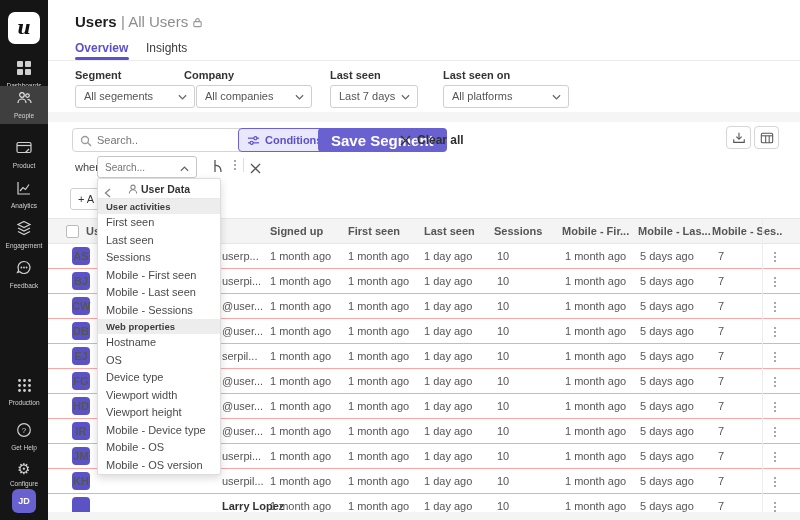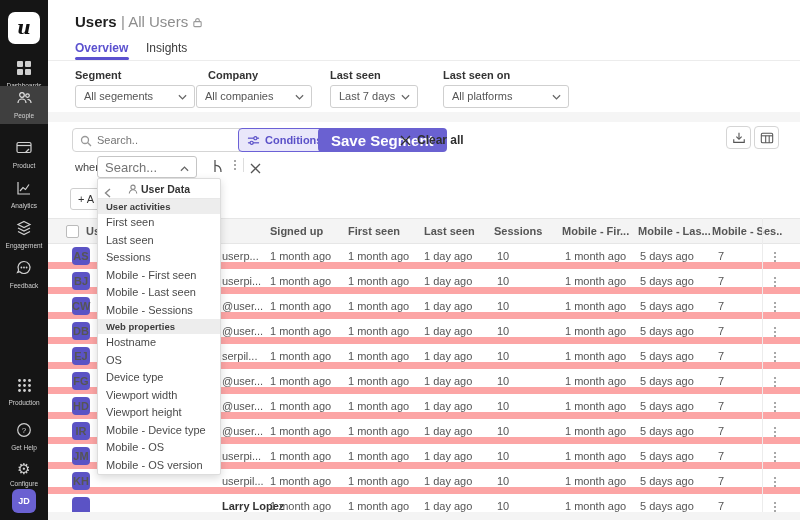--- a/index.html
+++ b/index.html
@@ -53,21 +53,21 @@
   .clear-all { position:absolute; left:352px; top:133px; font-size:12px; font-weight:bold; color:#2f2f2f;
     cursor:pointer; display:inline-flex; align-items:center; gap:6px; }
   .icon-btn { position:absolute; top:126px; width:25px; height:23px; border:1px solid #d5d5d5; border-radius:4px;
     background:#fff; text-align:center; padding-top:4px; cursor:pointer; }
 
   
   .where-lbl { position:absolute; left:27px; top:161px; font-size:11px; color:#444; }
   .field-trigger { position:absolute; left:49px; top:156px; width:100px; height:22px; border:1px solid #c5c5c5;
     border-radius:3px; background:#fff; z-index:21; }
   .field-trigger input { position:absolute; left:7px; top:1px; width:70px; height:18px; border:none; outline:none;
-    font-size:13px; color:#555; font-family:inherit; }
+    font-size:10px; color:#555; font-family:inherit; }
   .field-trigger svg { position:absolute; right:7px; top:8px; }
   .cond-icon { position:absolute; top:159px; cursor:pointer; }
   .vdiv { position:absolute; left:195px; top:158px; width:1px; height:14px; background:#ddd; }
   .btn-add { position:absolute; left:22px; top:188px; height:22px; width:32px; border:1px solid #cfcfcf;
     border-radius:3px; background:#fff; font-size:11px; color:#333; line-height:20px; text-align:center; cursor:pointer;}
 
   
   .menu-panel { position:absolute; left:49px; top:178px; width:124px; background:#fff; border:1px solid #ddd;
     border-radius:2px; box-shadow:0 3px 8px rgba(0,0,0,.15); z-index:20; }
   .menu-head { position:relative; height:20px; border-bottom:1px solid #e8e8e8; text-align:center;
@@ -78,21 +78,21 @@
   .menu-row.sec { background:#ededed; font-weight:bold; font-size:9.5px; color:#3d3d3d; height:15px; line-height:15px; }
   .menu-row.itm { font-size:11px; color:#4a4a4a; height:17.5px; line-height:17.5px; }
 
   
   .thead { position:absolute; left:0; top:218px; width:752px; height:26px; background:#f4f4f4;
     border-top:1px solid #e6e6e6; border-bottom:1px solid #e6e6e6; }
   .thead span { position:absolute; top:6px; font-size:11px; font-weight:bold; color:#555; }
   .checkbox { position:absolute; left:18px; top:6px; width:13px; height:13px; border:1px solid #bbb;
     border-radius:2px; background:#fff; cursor:pointer; }
   .tbody { position:absolute; left:0; top:244px; width:752px; height:268px; overflow:hidden; }
-  .t-row { position:relative; height:25px; border-bottom:7px solid #fca5a5; }
+  .t-row { position:relative; height:25px; border-bottom:1px solid #fca5a5; }
   .t-row span { position:absolute; top:6px; font-size:11px; color:#555; white-space:nowrap; }
   .avatar { position:absolute; left:24px; top:3px; width:18px; height:18px; border-radius:4px; background:#5b53c5;
     color:#fff; font-size:7px; font-weight:bold; text-align:center; line-height:18px; }
   .c-name { left:174px; } .c-signed { left:222px; } .c-first { left:300px; } .c-last { left:376px; }
   .c-sess { left:449px; } .c-mfir { left:517px; } .c-mlas { left:592px; } .c-mses { left:670px; }
   .t-row .dark { color:#333; font-weight:bold;text-align:right; }
   .kebab { position:absolute; left:722px; top:6px; width:10px; cursor:pointer; }
   .kebab i { display:block; width:2.5px; height:2.5px; border-radius:50%; background:#8a8a8a; margin:1.6px auto; }
   .col-line { position:absolute; left:714px; top:218px; width:1px; height:294px; background:#ececec; }
 </style>
@@ -201,21 +201,21 @@
         <rect x="2" y="5" width="8" height="5.5" rx="1"></rect>
         <path d="M4,5 V3.8 a2,2 0 0 1 4,0 V5"></path>
       </svg></div>
 
   <span class="tab active" style="left:27px">Overview</span>
   <span class="tab" style="left:98px">Insights</span>
   <div class="tab-underline"></div>
   <div class="hline" style="top:60px"></div>
 
   <span class="filter-label" style="left:27px">Segment</span>
-  <span class="filter-label" style="left:160px">Company</span>
+  <span class="filter-label" style="left:136px">Company</span>
   <span class="filter-label" style="left:282px">Last seen</span>
   <span class="filter-label" style="left:395px">Last seen on</span>
 
   <div class="select" style="left:27px;width:120px"><span>All segements</span><svg width="9" height="7" viewBox="0 0 10 7" fill="none" stroke="#666" stroke-width="1.4">
         <polyline points="1,1 5,5 9,1"></polyline>
       </svg></div>
   <div class="select" style="left:148px;width:116px"><span>All companies</span><svg width="9" height="7" viewBox="0 0 10 7" fill="none" stroke="#666" stroke-width="1.4">
         <polyline points="1,1 5,5 9,1"></polyline>
       </svg></div>
   <div class="select" style="left:282px;width:88px"><span>Last 7 days</span><svg width="9" height="7" viewBox="0 0 10 7" fill="none" stroke="#666" stroke-width="1.4">

